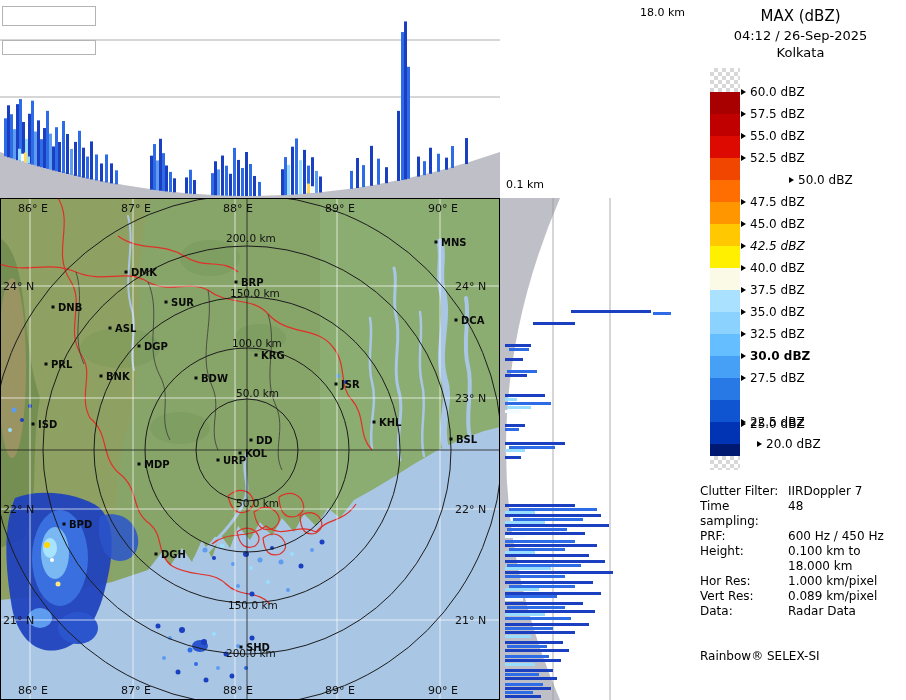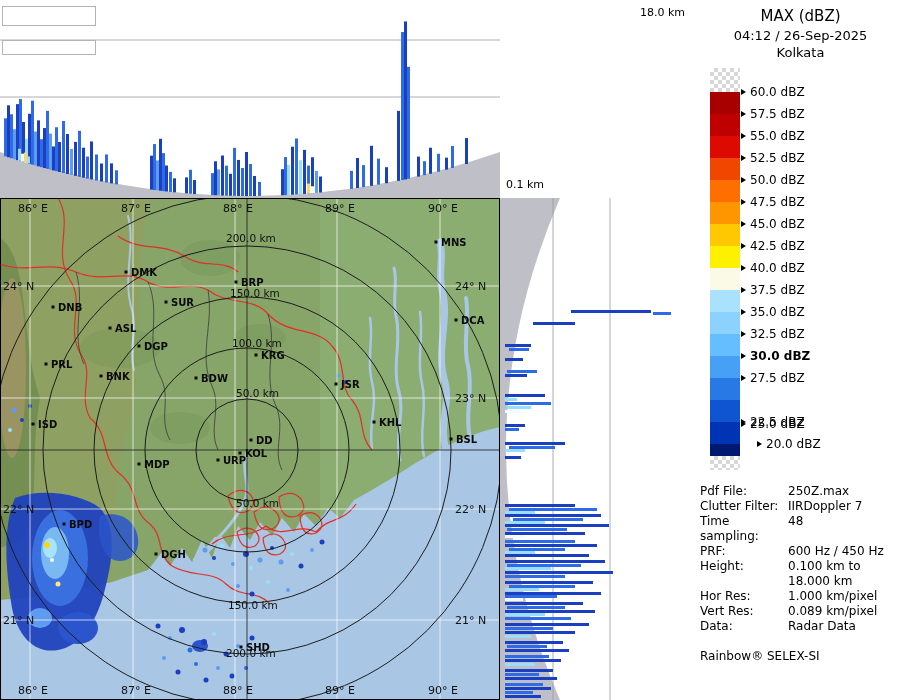--- a/index.html
+++ b/index.html
@@ -461,30 +461,30 @@
         </div>
         <div class="tick" style="top: 108px;">
           <span>57.5 dBZ</span>
         </div>
         <div class="tick" style="top: 130px;">
           <span>55.0 dBZ</span>
         </div>
         <div class="tick" style="top: 152px;">
           <span>52.5 dBZ</span>
         </div>
-        <div class="tick" style="top: 174px;">
+        <div class="tick" style="top: 174px; padding-left: 48px;">
           <span>50.0 dBZ</span>
         </div>
         <div class="tick" style="top: 196px;">
           <span>47.5 dBZ</span>
         </div>
         <div class="tick" style="top: 218px;">
           <span>45.0 dBZ</span>
         </div>
-        <div class="tick" style="top: 240px;">
+        <div class="tick" style="top: 240px; font-style: italic;">
           <span>42.5 dBZ</span>
         </div>
         <div class="tick" style="top: 262px;">
           <span>40.0 dBZ</span>
         </div>
         <div class="tick" style="top: 284px;">
           <span>37.5 dBZ</span>
         </div>
         <div class="tick" style="top: 306px;">
           <span>35.0 dBZ</span>
@@ -502,24 +502,20 @@
           <span>25.0 dBZ</span>
         </div>
         <div class="tick" style="top: 416px;">
           <span>22.5 dBZ</span>
         </div>
         <div class="tick" style="top: 438px; padding-left: 16px;">
           <span>20.0 dBZ</span>
         </div>
       </div>
     <div id="meta-rows">
-        <div class="mrow">
-          <span class="ml">Pdf File:</span>
-          <span class="mv">250Z.max</span>
-        </div>
         <div class="mrow">
           <span class="ml">Clutter Filter:</span>
           <span class="mv">IIRDoppler 7</span>
         </div>
         <div class="mrow">
           <span class="ml">Time sampling:</span>
           <span class="mv">48</span>
         </div>
         <div class="mrow">
           <span class="ml">PRF:</span>

